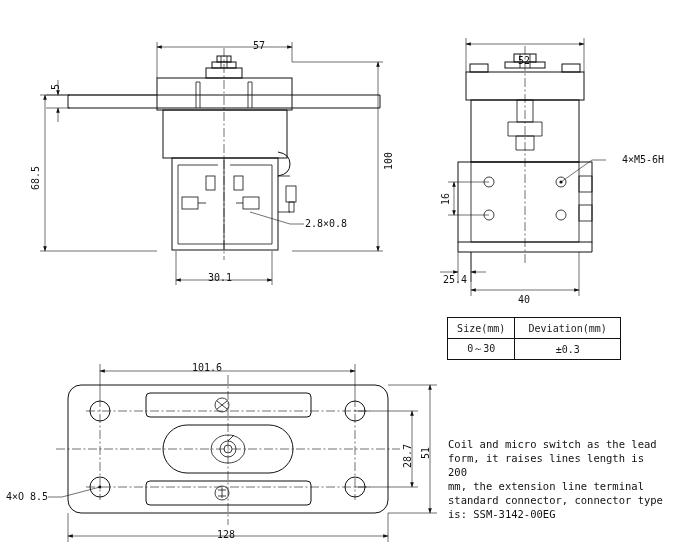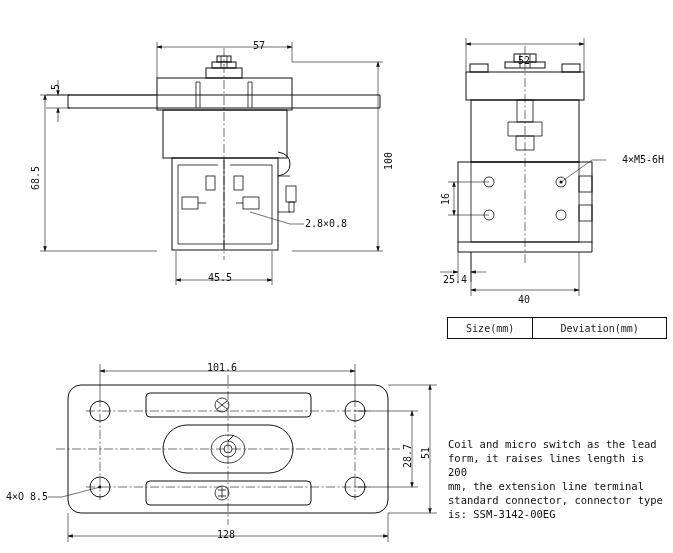--- a/index.html
+++ b/index.html
@@ -31,21 +31,21 @@
   }
   .dim-label.vert {
     transform: rotate(-90deg);
     transform-origin: left top;
   }
   
   #tol-table {
     position: absolute;
     left: 447px;
     top: 317px;
-    width: 220px;
+    width: 174px;
     border-collapse: collapse;
     font-size: 10px;
     font-family: "DejaVu Sans Mono", monospace;
   }
   #tol-table td, #tol-table th {
     border: 1px solid #111;
     text-align: center;
     padding: 3px 2px;
     font-weight: normal;
     height: 14px;
@@ -252,43 +252,47 @@
     <line class="ext" x1="100" y1="487" x2="62" y2="497"></line>
     <line class="ext" x1="62" y1="497" x2="48" y2="497"></line>
     <circle cx="100" cy="487" r="1.6" fill="#111"></circle>
   </g>
 </svg>
 
 <div class="dim-label" style="left:217px; top:40px;margin-left:36px;">57</div>
 <div class="dim-label vert" style="left:383px; top:170px;">100</div>
 <div class="dim-label vert" style="left:30px; top:190px;">68.5</div>
 <div class="dim-label vert" style="left:50px; top:90px;">5</div>
-<div class="dim-label" style="left:208px; top:272px;">45.5</div>
+<div class="dim-label" style="left:208px; top:272px;">30.1</div>
 <div class="dim-label" style="left:305px; top:218px;">2.8×0.8</div>
 
 <div class="dim-label" style="left:518px; top:29px;margin-top:26px;">52</div>
 <div class="dim-label vert" style="left:440px; top:205px;">16</div>
 <div class="dim-label" style="left:518px; top:294px;text-align:center;">40</div>
 <div class="dim-label" style="left:443px; top:274px;">25.4</div>
 <div class="dim-label" style="left:607px; top:154px;margin-left:15px;">4×M5-6H</div>
 
-<div class="dim-label" style="left:207px; top:362px;">101.6</div>
+<div class="dim-label" style="left:192px; top:362px;">101.6</div>
 <div class="dim-label" style="left:217px; top:529px;">128</div>
 <div class="dim-label vert" style="left:402px; top:468px;">28.7</div>
 <div class="dim-label vert" style="left:420px; top:459px;">51</div>
 <div class="dim-label" style="left:6px; top:491px;">4×O 8.5</div>
 
 <table id="tol-table">
   <thead>
     <tr>
       <th>Size(mm)</th>
       <th>Deviation(mm)</th>
     </tr>
   </thead>
   <tbody>
+    <tr>
+      <td>0～30</td>
+      <td>±0.3</td>
+    </tr>
   </tbody>
 </table>
 
 <div id="note-block">Coil and micro switch as the lead
 form, it raises lines length is 200
 mm, the extension line terminal
 standard connector, connector type
 is: SSM-3142-00EG</div>
 
 </body></html>

